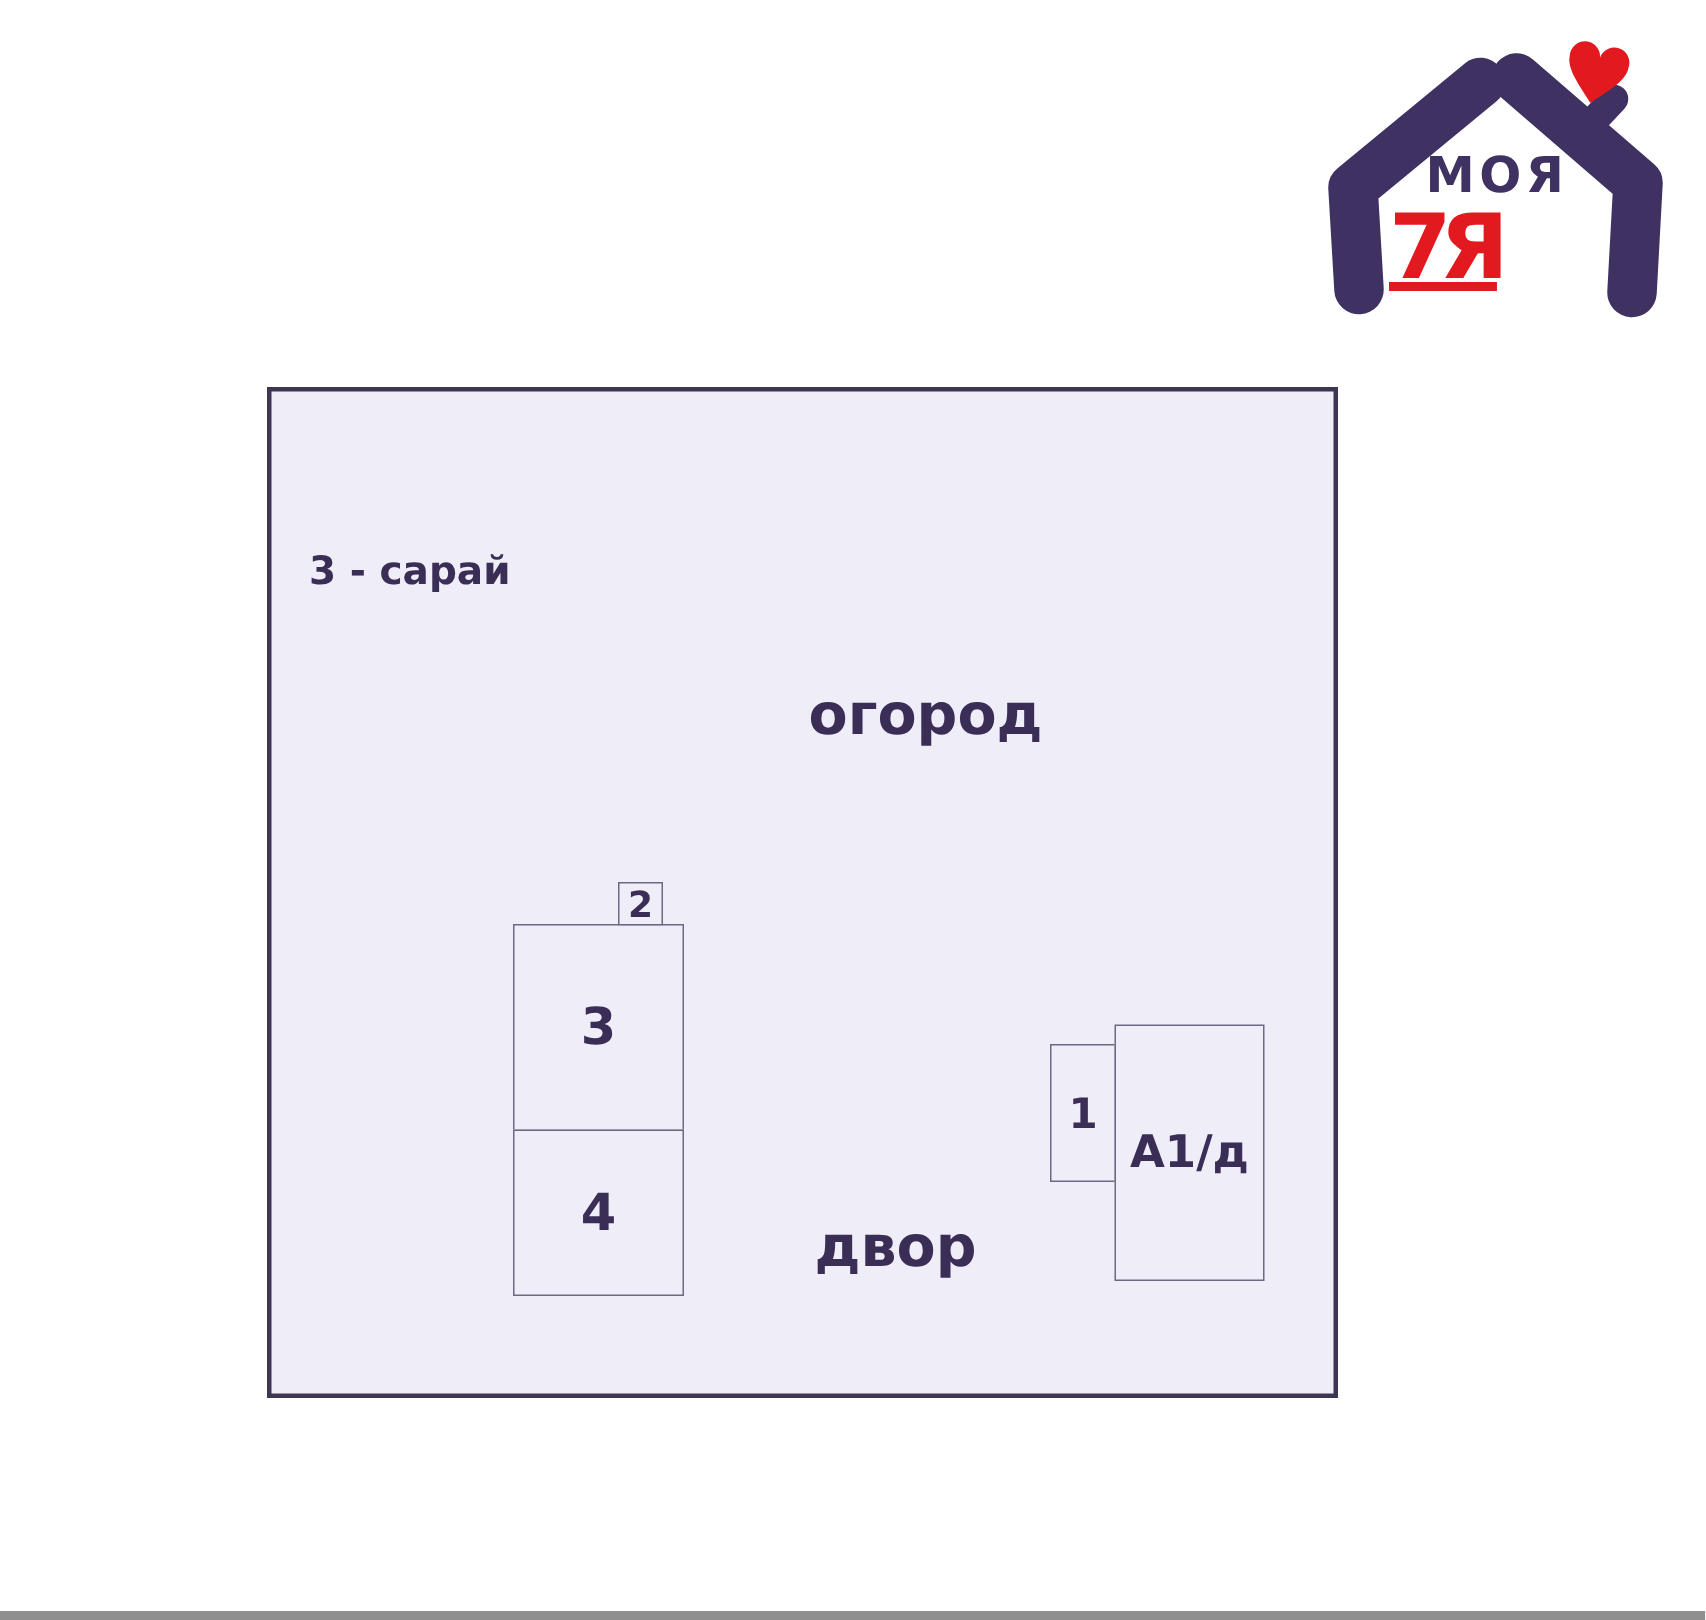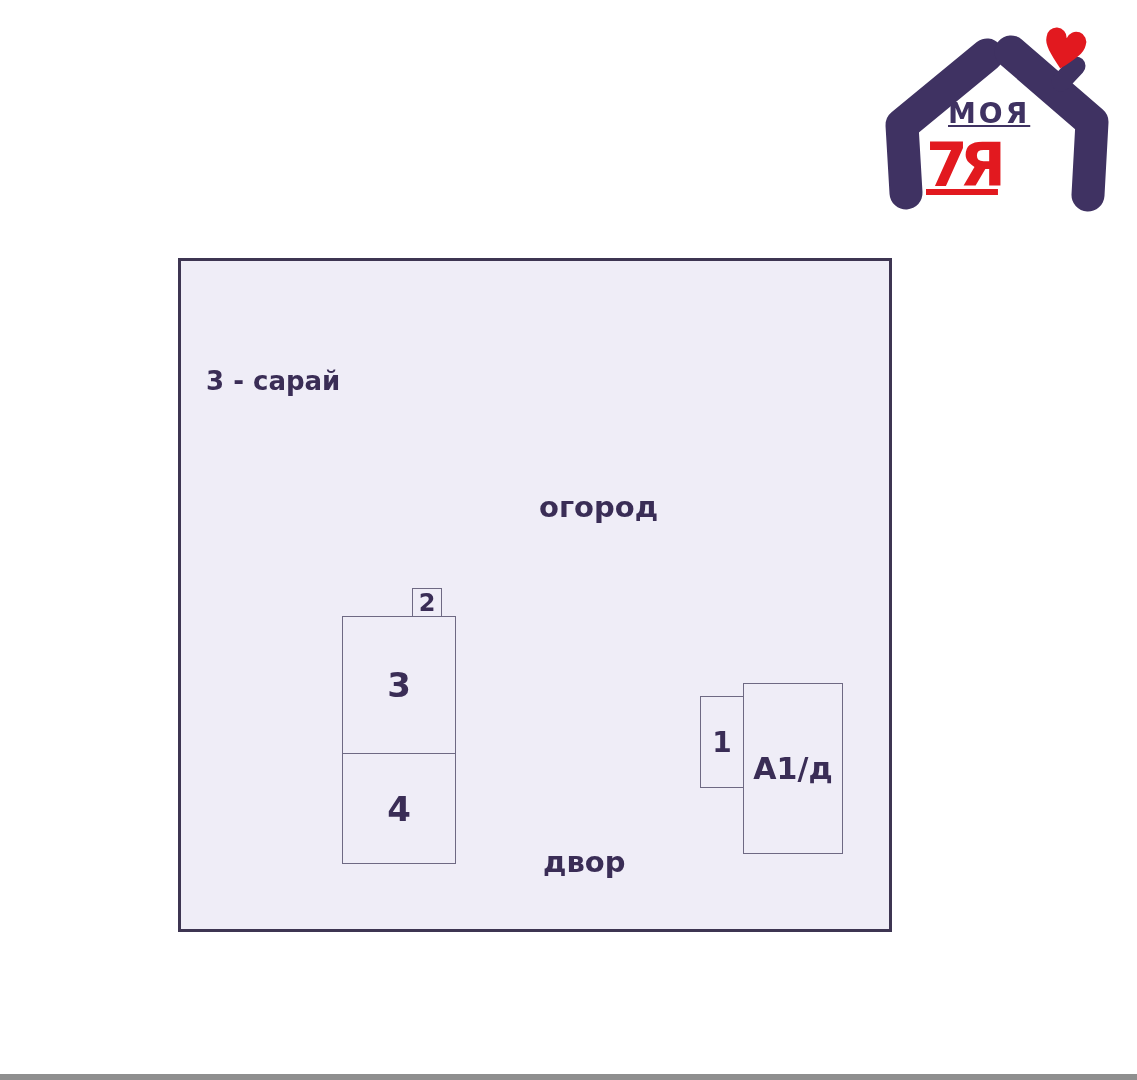--- a/index.html
+++ b/index.html
@@ -15,31 +15,31 @@
   html,body{background:#ffffff;}
   body{font-family:"DejaVu Sans","Liberation Sans",sans-serif;}
   .page{position:relative;width:1137px;height:1080px;background:#ffffff;overflow:hidden;}
 
   
   .logo{position:absolute;left:880px;top:25px;width:230px;height:205px;}
   .logo svg{position:absolute;left:0;top:0;width:230px;height:205px;}
   .arm{fill:none;stroke:var(--accent-purple);stroke-width:33;stroke-linecap:round;stroke-linejoin:round;}
   .arm.thin{stroke-width:19;}
   .heart{fill:var(--logo-red);}
-  .logo-moya{position:absolute;left:68px;top:72px;width:100px;
-    font-size:28px;font-weight:bold;letter-spacing:3px;color:var(--accent-purple);text-decoration:underline;}
+  .logo-moya{position:absolute;left:68px;top:72px;width:100px;text-align:center;
+    font-size:33px;font-weight:bold;letter-spacing:3px;color:var(--accent-purple);}
   .logo-7ya{position:absolute;left:46px;top:92px;width:142px;text-align:left;
     font-size:60px;line-height:96px;font-weight:bold;letter-spacing:-8px;color:var(--logo-red);text-decoration:underline;}
 
   
   .plan{position:absolute;left:178px;top:258px;width:714px;height:674px;
     background:var(--plan-bg);border:3px solid var(--plan-border);}
   .legend{position:absolute;left:25px;top:103px;color:var(--text);
     font-size:26px;font-weight:bold;line-height:34px;white-space:nowrap;}
-  .area-label{position:absolute;color:var(--text);font-size:29px;font-weight:bold;white-space:nowrap;margin-top:36px;}
+  .area-label{position:absolute;color:var(--text);font-size:38px;font-weight:bold;white-space:nowrap;}
   .area-ogorod{left:358px;top:193px;}
   .area-dvor{left:362px;top:548px;}
 
   .bld{position:absolute;background:var(--plan-bg);border:1px solid var(--building-border);
     display:flex;align-items:center;justify-content:center;
     color:var(--text);font-weight:bold;}
   .bld-2{left:231px;top:327px;width:30px;height:29px;font-size:24px;z-index:3;}
   .bld-3{left:161px;top:355px;width:114px;height:138px;font-size:34px;z-index:1;}
   .bld-4{left:161px;top:492px;width:114px;height:111px;font-size:34px;z-index:1;}
   .bld-1{left:519px;top:435px;width:44px;height:92px;font-size:28px;z-index:1;}

